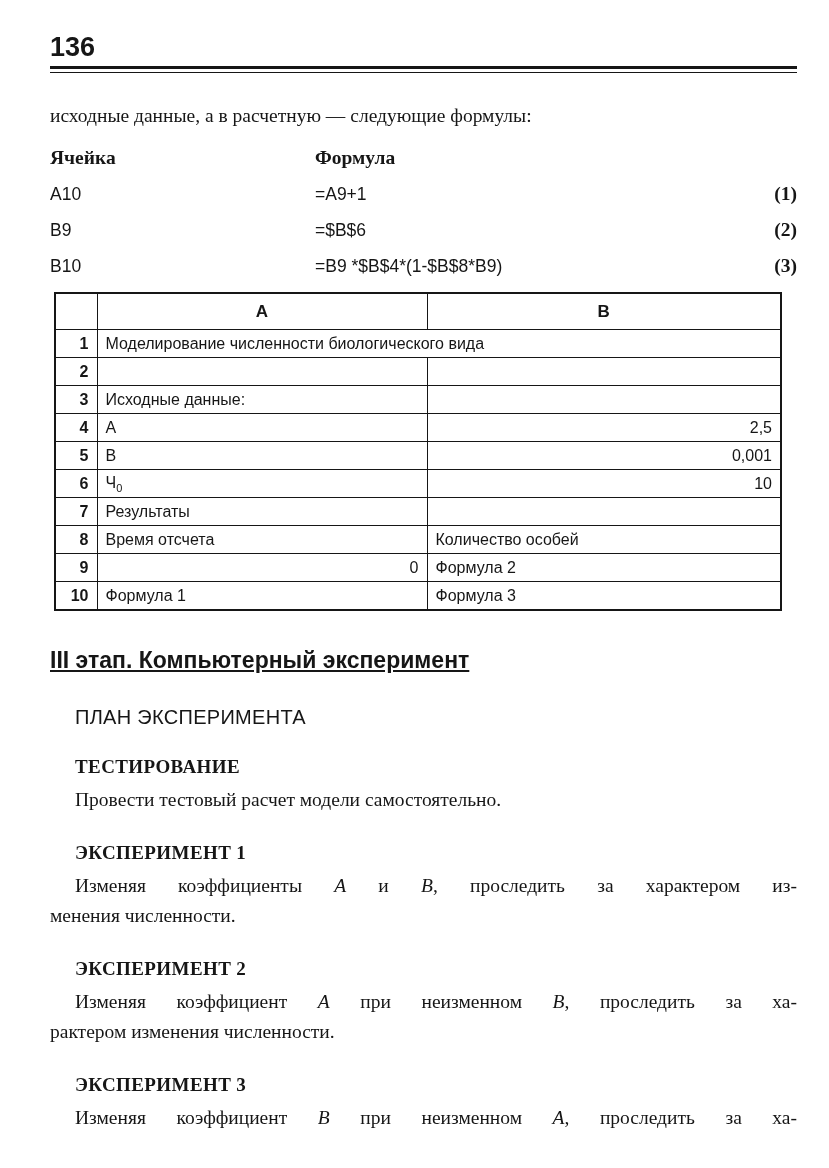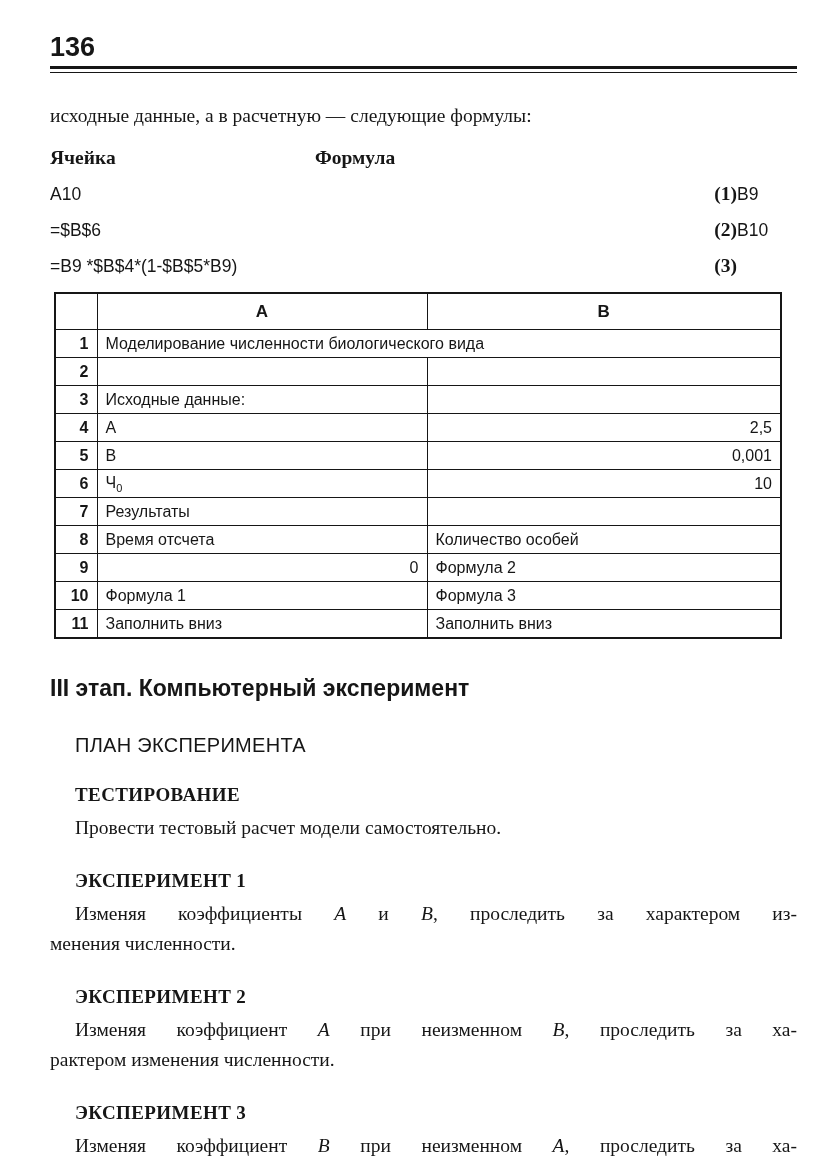--- a/index.html
+++ b/index.html
@@ -109,20 +109,21 @@
   .subscript {
     font-size: 11px;
     vertical-align: -4px;
   }
   
   .stage-heading {
     margin-top: 36px;
     font-family: "Liberation Sans", sans-serif;
     font-weight: 700;
     font-size: 23px;
+    text-decoration: underline;
   }
   .plan-heading {
     margin: 32px 0 0 25px;
     font-family: "Liberation Sans", sans-serif;
     font-weight: 400;
     font-size: 20px;
     letter-spacing: 0.3px;
   }
   .caps-heading {
     margin: 27px 0 0 25px;
@@ -146,28 +147,29 @@
   <div class="par intro">
     <div class="jlast">исходные данные, а в расчетную — следующие формулы:</div>
   </div>
 
   <div class="formula-list">
     <span class="fl-head">Ячейка</span>
     <span class="fl-head">Формула</span>
     <span></span>
 
     <span class="fl-cell">A10</span>
+    <span class="fl-formula">=A9+1</span>
     <span class="fl-num">(1)</span>
 
     <span class="fl-cell">B9</span>
     <span class="fl-formula">=$B$6</span>
     <span class="fl-num">(2)</span>
 
     <span class="fl-cell">B10</span>
-    <span class="fl-formula">=B9 *$B$4*(1-$B$5*B9)</span>
+    <span class="fl-formula">=B9 *$B$4*(1-$B$8*B9)</span>
     <span class="fl-num">(3)</span>
   </div>
 
   <table class="sheet">
     <colgroup>
       <col class="col-num">
         <col class="col-a">
         <col>
     </colgroup>
     <tbody>
@@ -218,25 +220,20 @@
     <tr>
       <td class="rownum">9</td>
       <td class="ar">0</td>
       <td>Формула 2</td>
     </tr>
     <tr>
       <td class="rownum">10</td>
       <td>Формула 1</td>
       <td>Формула 3</td>
     </tr>
-    <tr>
-      <td class="rownum">11</td>
-      <td>Заполнить вниз</td>
-      <td>Заполнить вниз</td>
-    </tr>
   </tbody>
     </table>
 
   <div class="stage-heading">III этап. Компьютерный эксперимент</div>
 
   <div class="plan-heading">ПЛАН ЭКСПЕРИМЕНТА</div>
 
   <div class="caps-heading">ТЕСТИРОВАНИЕ</div>
   <div class="par section-par">
     <div class="jlast indent">Провести тестовый расчет модели самостоятельно.</div>

